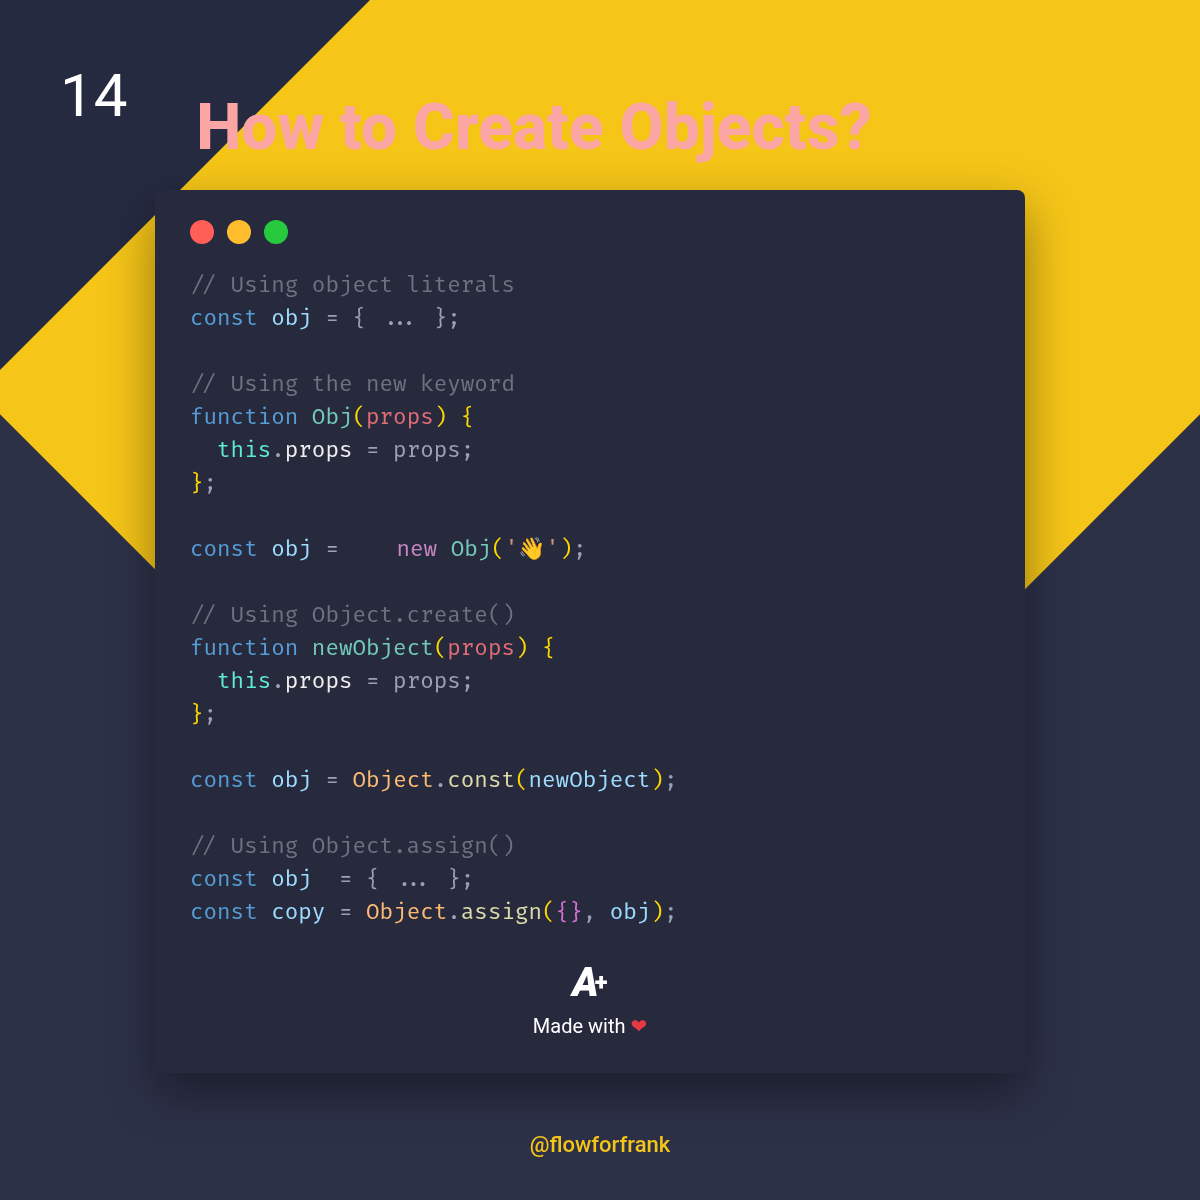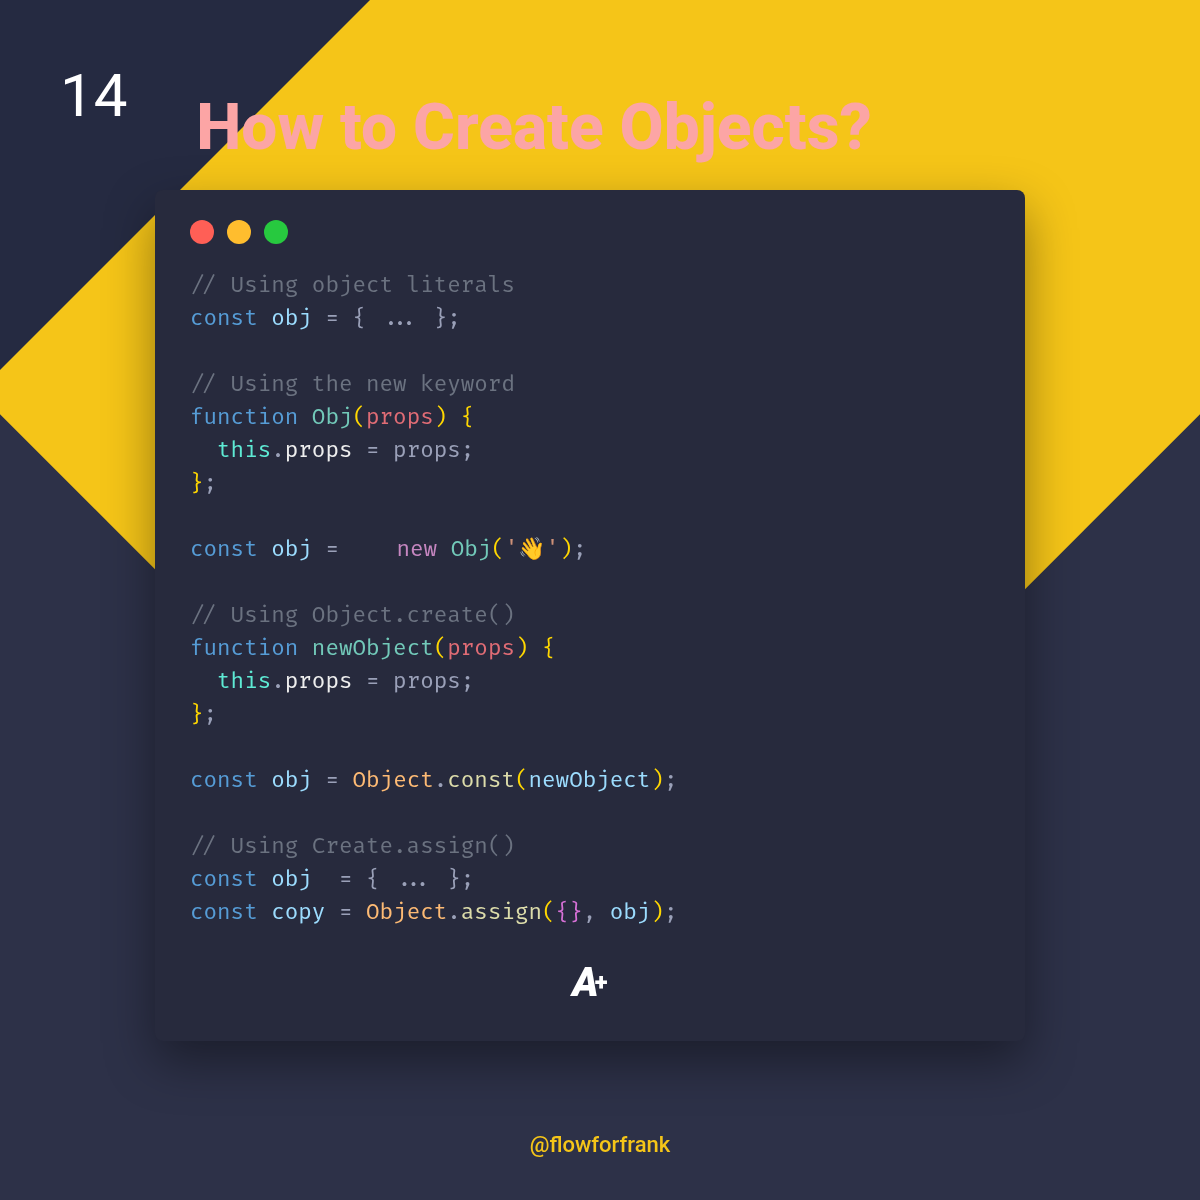--- a/index.html
+++ b/index.html
@@ -157,24 +157,28 @@
 
 <span class="c-keyword">const</span> <span class="c-var">obj</span> <span class="c-punct">=</span> <span class="c-new">new</span> <span class="c-func">Obj</span><span class="c-paren">(</span><span class="c-str">'👋'</span><span class="c-paren">)</span><span class="c-punct">;</span>
 
 <span class="c-comment">// Using Object.create()</span>
 <span class="c-keyword">function</span> <span class="c-func">newObject</span><span class="c-paren">(</span><span class="c-param">props</span><span class="c-paren">)</span> <span class="c-paren">{</span>
   <span class="c-this">this</span><span class="c-punct">.</span><span class="c-prop">props</span><span class="c-punct"> = props;</span>
 <span class="c-paren">}</span><span class="c-punct">;</span>
 
 <span class="c-keyword">const</span> <span class="c-var">obj</span> <span class="c-punct">=</span> <span class="c-builtin">Object</span><span class="c-punct">.</span><span class="c-funcname">const</span><span class="c-paren">(</span><span class="c-var">newObject</span><span class="c-paren">)</span><span class="c-punct">;</span>
 
-<span class="c-comment">// Using Create.assign()</span>
+<span class="c-comment">// Using Object.assign()</span>
 <span class="c-keyword">const</span> <span class="c-var">obj</span><span class="c-punct">  = { ... };</span>
 <span class="c-keyword">const</span> <span class="c-var">copy</span> <span class="c-punct">=</span> <span class="c-builtin">Object</span><span class="c-punct">.</span><span class="c-funcname">assign</span><span class="c-paren">(</span><span class="c-paren2">{}</span><span class="c-punct">, </span><span class="c-var">obj</span><span class="c-paren">)</span><span class="c-punct">;</span></pre>
 
   <div class="footer-logo">
     <div>
       <span class="logo-text">A</span><span class="logo-plus">+</span>
     </div>
+    <div class="made-with">
+      <span>Made with</span>
+      <span class="heart">❤</span>
+    </div>
   </div>
 </div>
 
 <div class="handle">@flowforfrank</div>
 
 </body></html>

